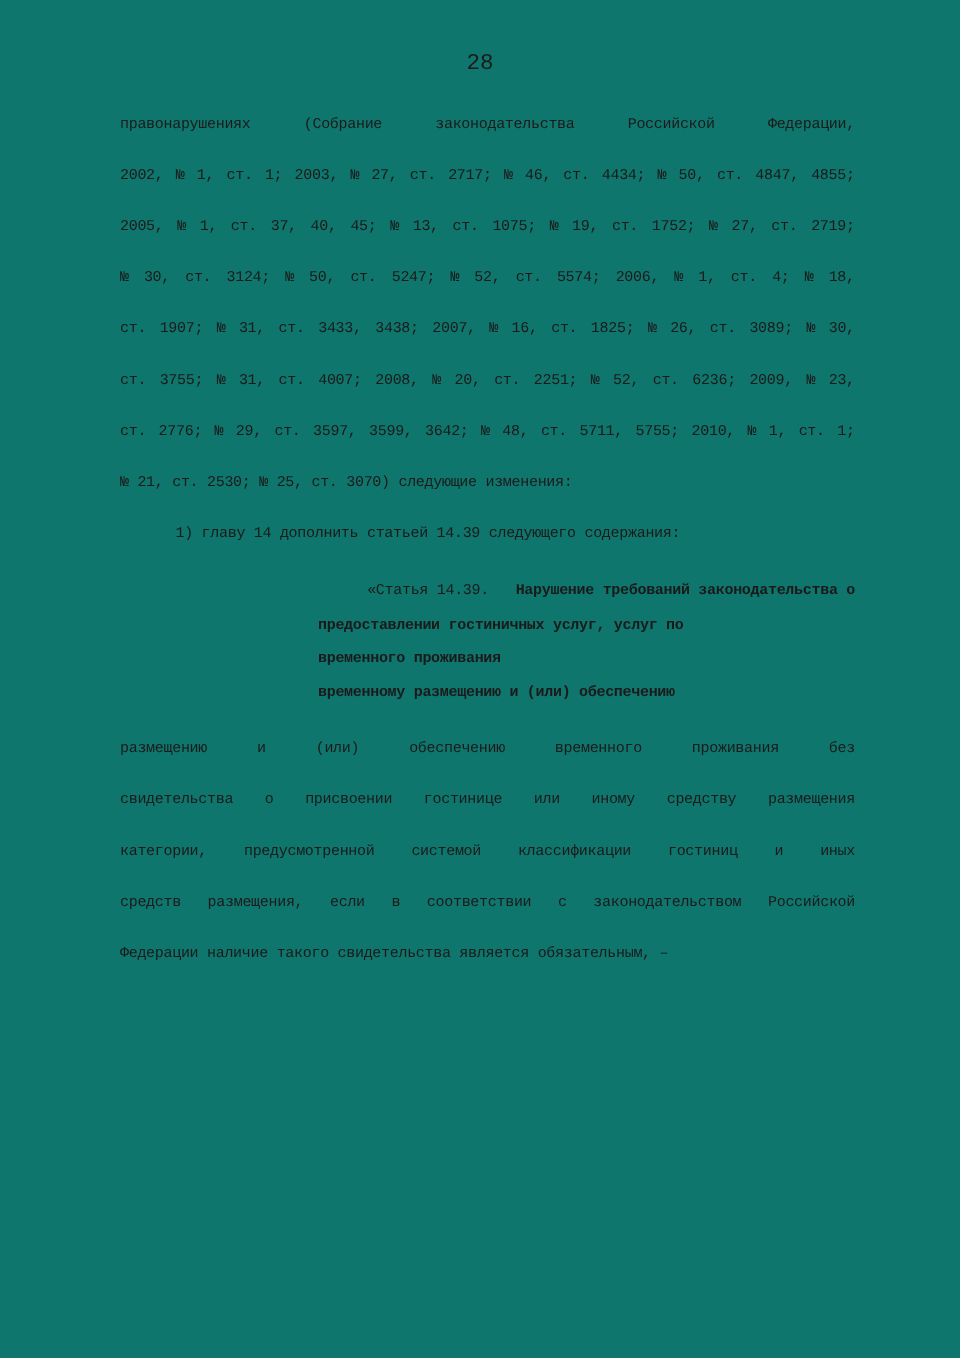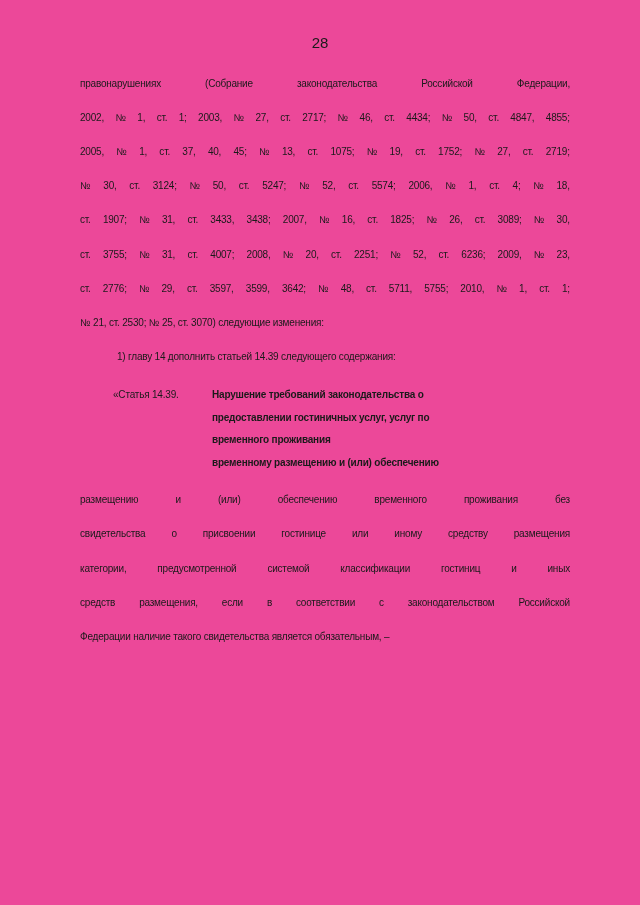--- a/index.html
+++ b/index.html
@@ -1,22 +1,22 @@
 <!DOCTYPE html>
 <html><head>
 <meta charset="utf-8">
 <style>
   * { margin: 0; padding: 0; box-sizing: border-box; }
   html, body { width: 640px; height: 905px; }
   body { background: #fff; }
   .page {
     position: relative;
     width: 640px; height: 905px;
-    background: #ec4899;
-    font-family: Liberation Sans, sans-serif;
+    background: #0f766e;
+    font-family: Liberation Mono, monospace;
     color: #1a1a1a;
     overflow: hidden;
   }
   .pagenum {
     position: absolute;
     top: 34px; left: 0; width: 640px;
     text-align: center;
     font-size: 15px;
   }
   .content {
@@ -35,21 +35,21 @@
   .indent-item { padding-left: 37px; }
   .indent-red { padding-left: 18px; }
   .heading { margin-top: 10px; margin-bottom: 9px; }
   .h-row {
     height: 22.5px;
     display: flex;
     align-items: center;
     padding-left: 132px;
     white-space: pre;
   }
-  .h-row.first { padding-left: 33px; }
+  .h-row.first { padding-left: 33px; justify-content: flex-end; }
   .h-prefix { flex: 0 0 99px; width: 99px; font-weight: normal; }
   .h-title { font-weight: bold; }
 </style>
 </head>
 <body>
 
 <div class="page">
 
   <div class="pagenum">28</div>
 

